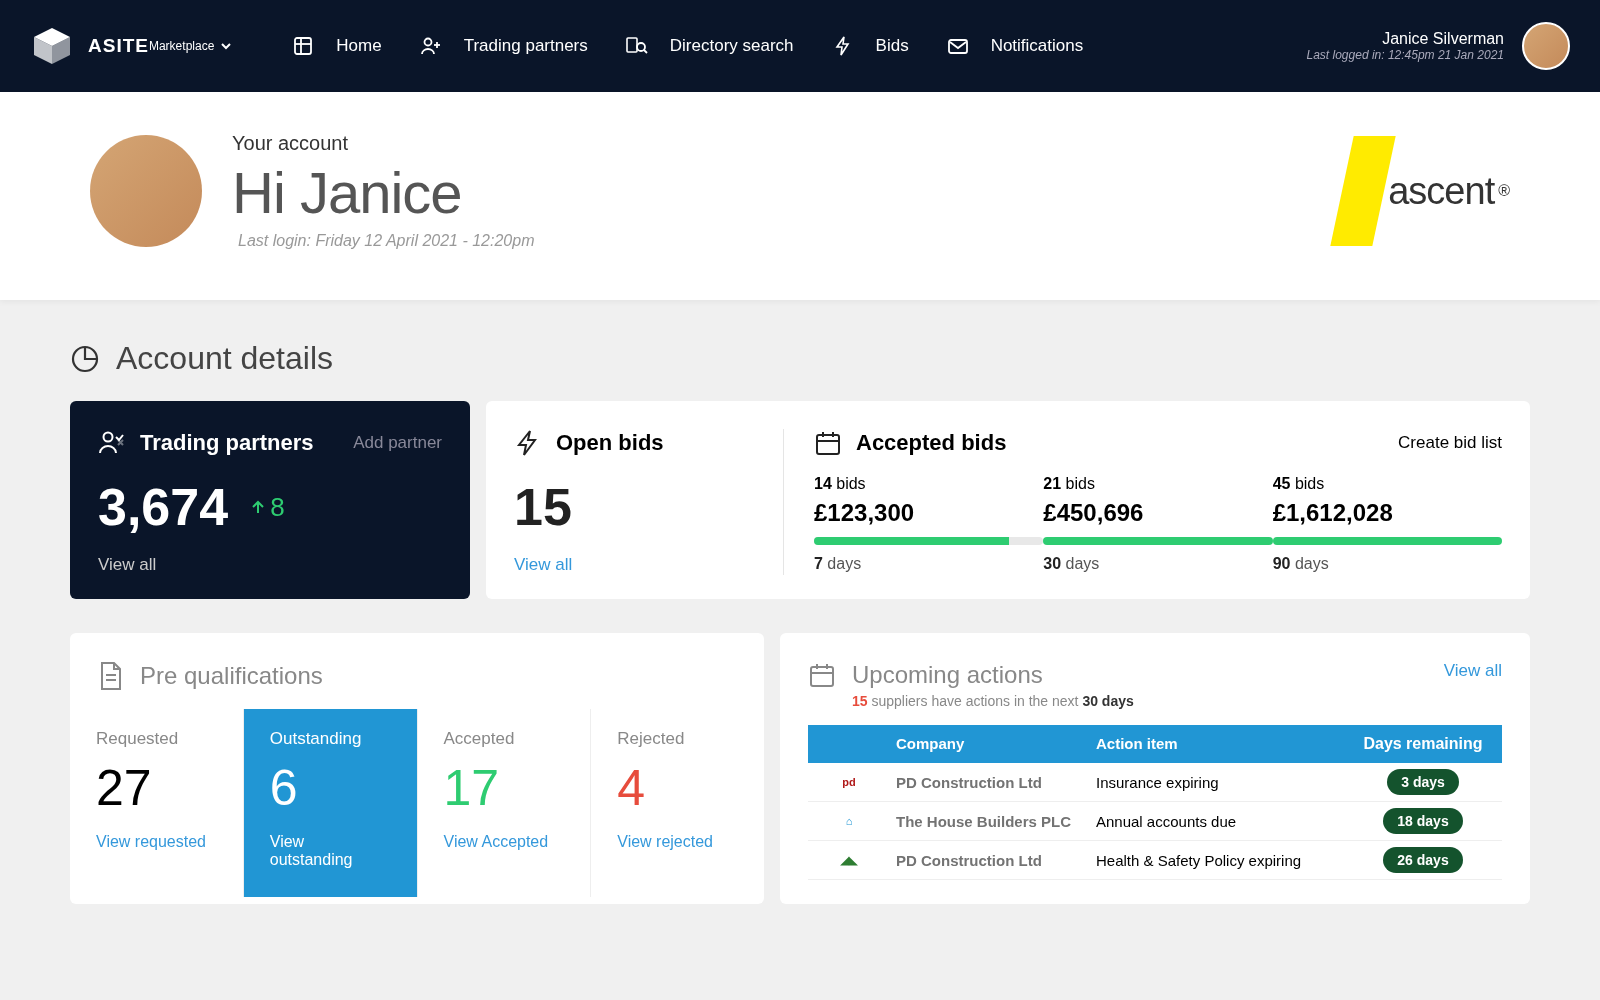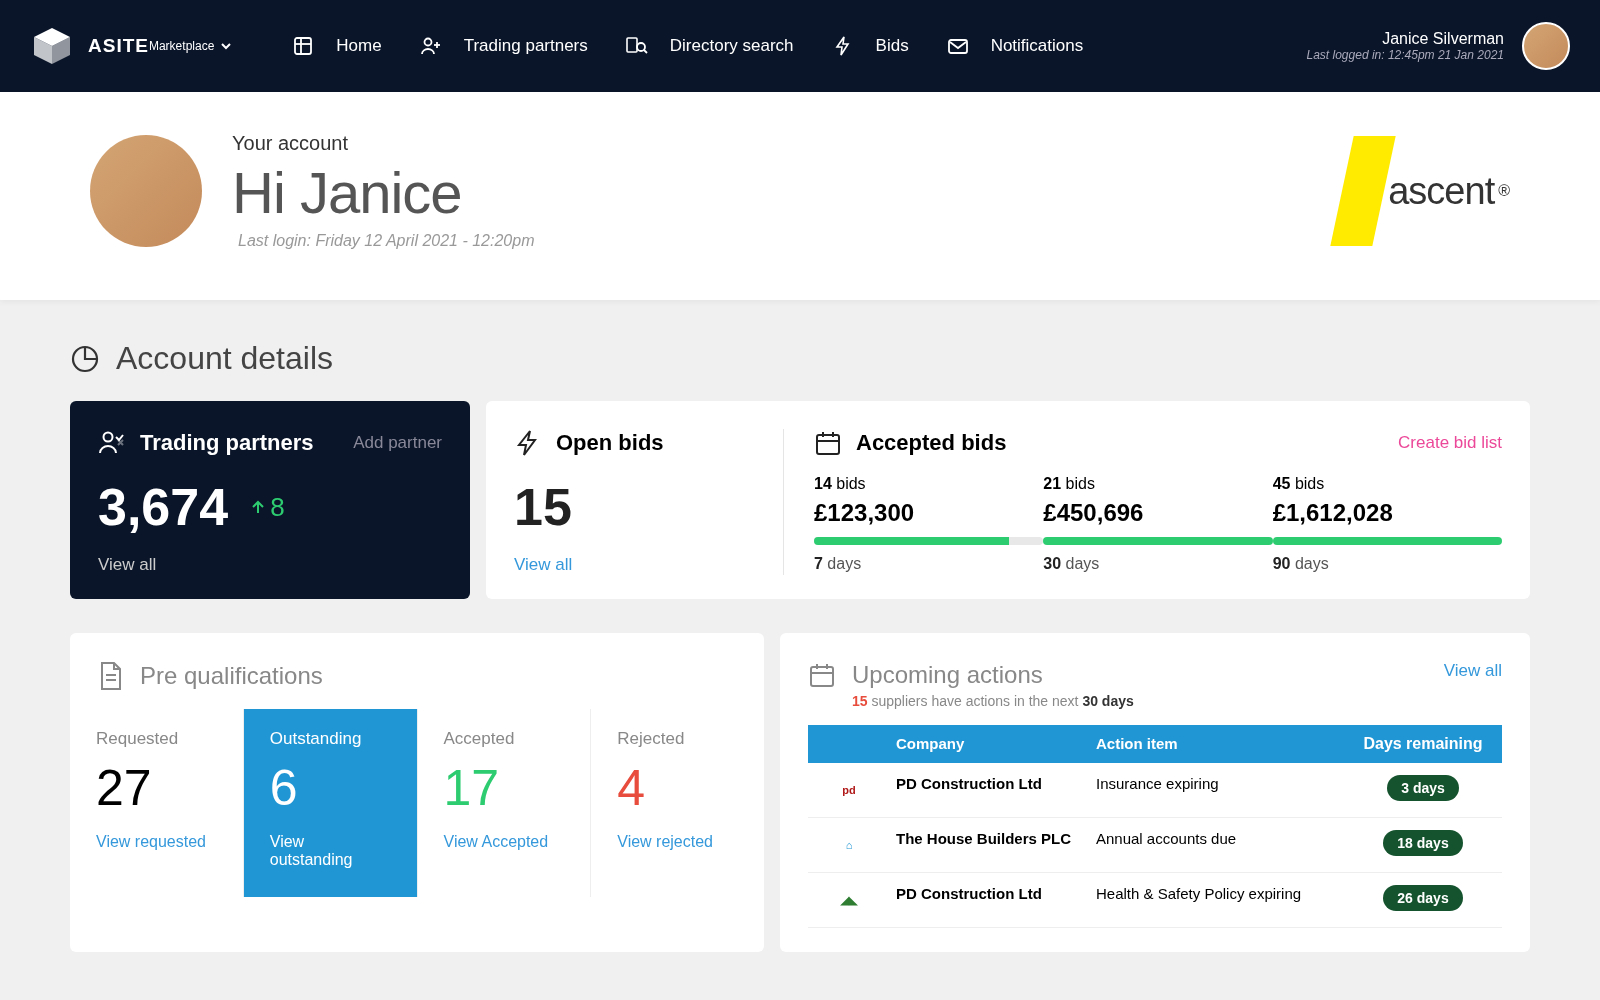--- a/index.html
+++ b/index.html
@@ -41,21 +41,21 @@
 .big-num{font-size:52px;font-weight:700;display:flex;align-items:center;gap:22px}
 .delta{color:#2ecc71;font-size:26px;font-weight:400;display:flex;align-items:center;gap:4px}
 .view-link{color:#999;font-size:17px;margin-top:18px;cursor:pointer;display:inline-block}
 .card-dark .view-link{color:#ccc}
 .card-bids{flex:1;display:flex}
 .open-col{width:270px;border-right:1px solid #e5e5e5;padding-right:20px}
 .open-col .big-num{color:#222}
 .link-blue{color:#3498db;font-size:17px;margin-top:18px;cursor:pointer;display:inline-block}
 .accepted-col{flex:1;padding-left:30px}
 .accepted-head{display:flex;align-items:center;margin-bottom:18px}
-.accepted-head .card-action{color:#ec4899}
+.accepted-head .card-action{color:#000000}
 .periods{display:flex;}
 .period{flex:1}
 .p-bids{font-size:16px;margin-bottom:6px}
 .p-bids b{font-weight:700}
 .p-amount{font-size:24px;font-weight:700;margin-bottom:10px}
 .bar{height:8px;background:#e8e8e8;border-radius:4px;overflow:hidden;margin-bottom:10px}
 .bar-fill{height:100%;background:#2ecc71}
 .p-days{font-size:16px;color:#555}
 .p-days b{font-weight:700;color:#222}
 .row2{display:flex;gap:16px}
@@ -77,23 +77,23 @@
 .card-ua{flex:1}
 .ua-head{display:flex;align-items:flex-start;gap:16px;margin-bottom:16px}
 .ua-title-block{flex:1}
 .ua-title{font-size:24px;font-weight:400;color:#888}
 .ua-sub{font-size:14px;color:#888;margin-top:4px}
 .ua-sub .hl{color:#e74c3c;font-weight:700}
 .ua-sub b{color:#333}
 .ua-viewall{color:#3498db;font-size:17px;cursor:pointer}
 .ua-table{width:100%}
 .ua-thead{background:#2196d4;color:#fff;display:flex;padding:10px 14px;font-size:16px;font-weight:600}
-.ua-row{display:flex;align-items:flex-start;padding:12px 14px;border-bottom:1px solid #eee}
+.ua-row{display:flex;align-items:center;padding:4px 14px;border-bottom:1px solid #eee}
 .col-logo{width:74px}
-.col-company{width:200px;color:#000000;font-size:15px;font-weight:600}
+.col-company{width:200px;color:#737373;font-size:15px;font-weight:600}
 .col-action{flex:1;font-size:15px}
 .col-days{width:130px;text-align:center}
 .pill{background:#14532d;color:#fff;padding:5px 14px;border-radius:16px;font-size:14px;font-weight:600;display:inline-block}
 .co-logo{width:54px;height:30px;display:flex;align-items:center;justify-content:center;font-size:11px;font-weight:700}
 svg{display:block}
 </style>
 </head>
 <body>
 
 <div class="topbar">

